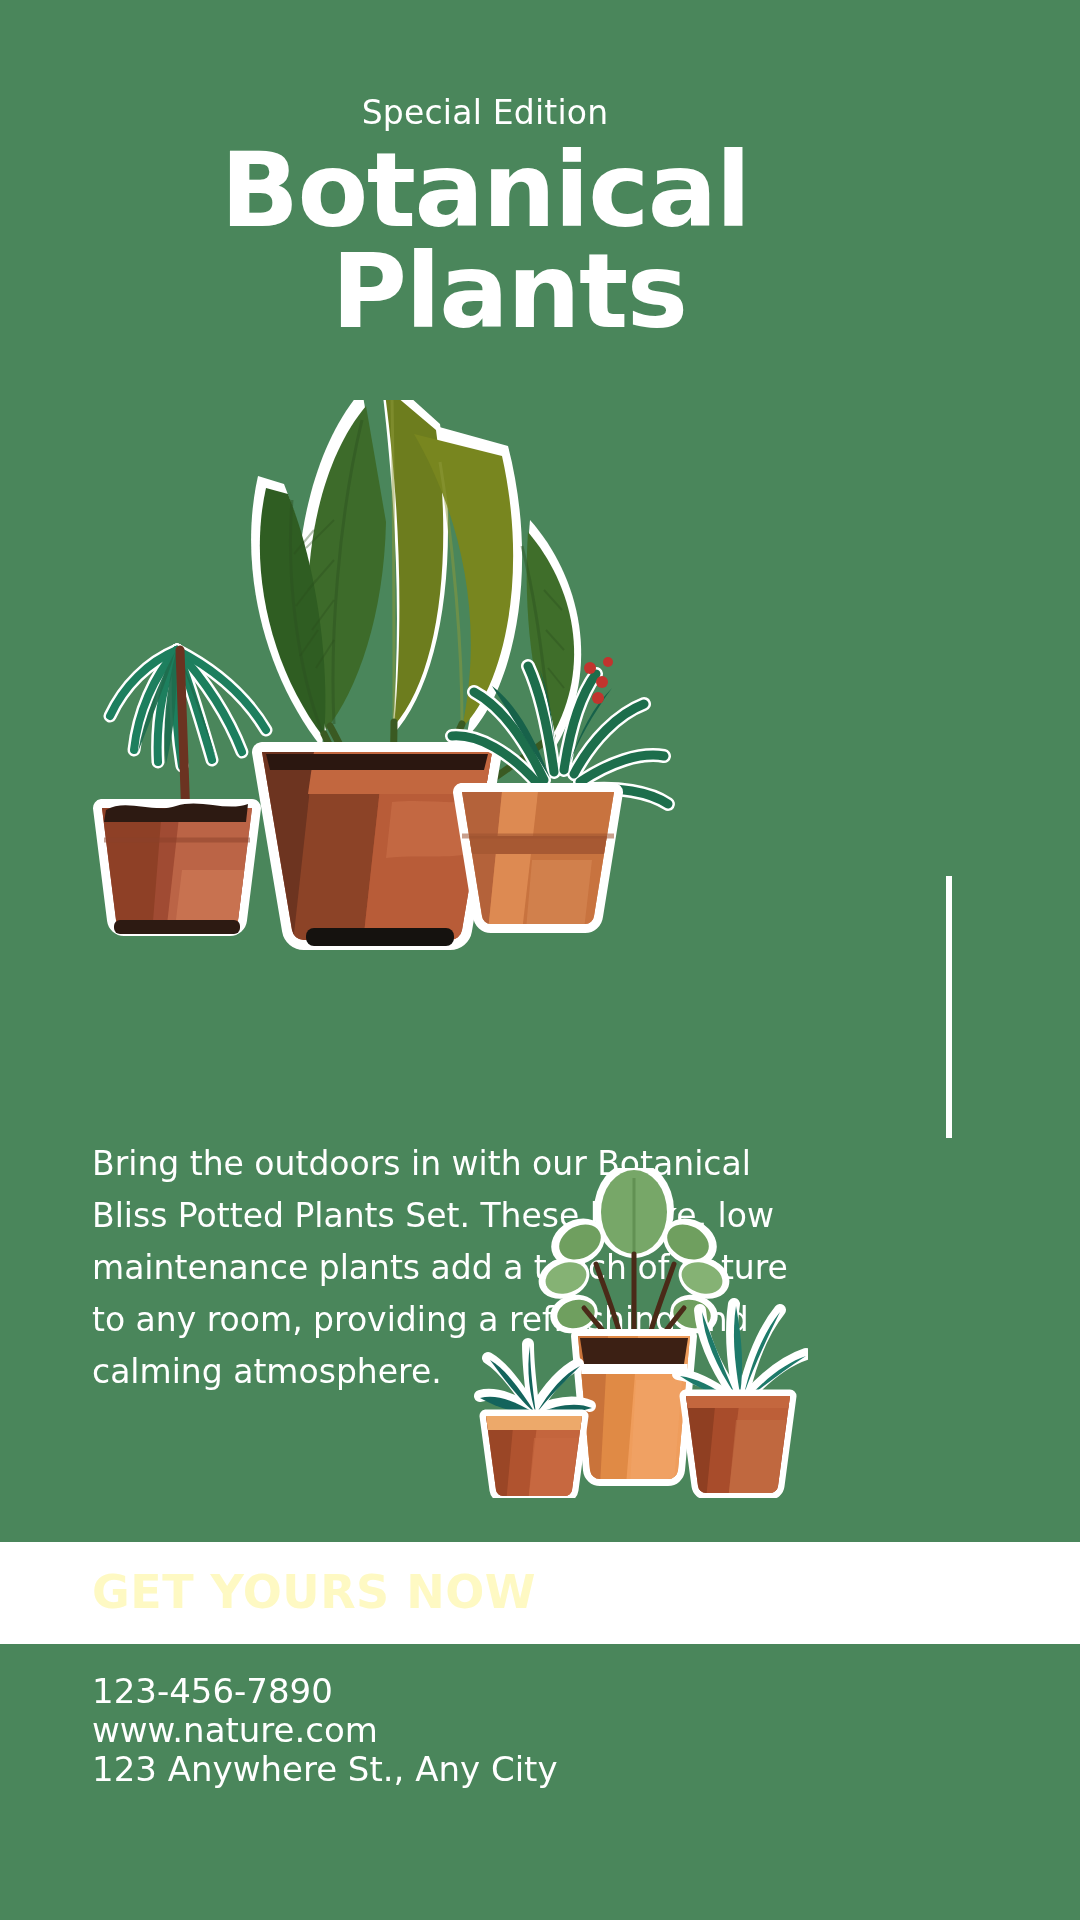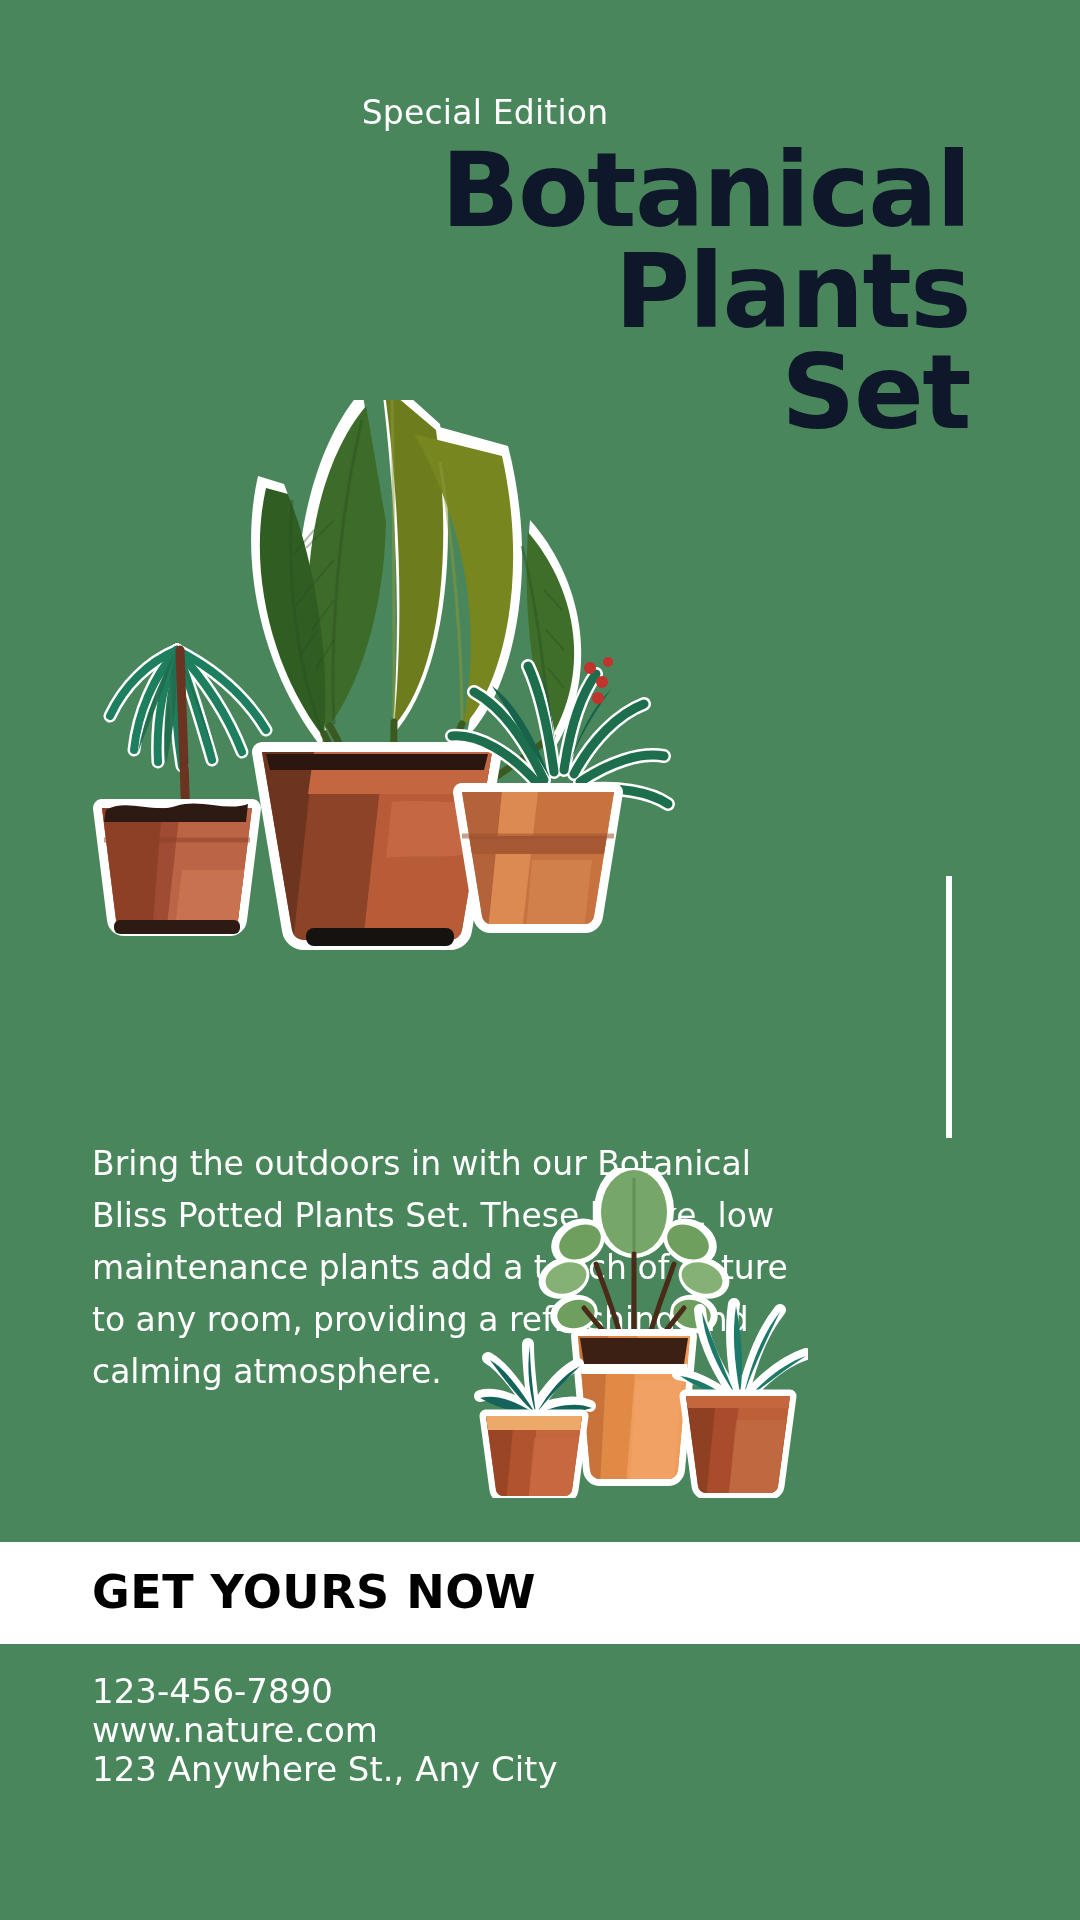--- a/index.html
+++ b/index.html
@@ -19,22 +19,22 @@
     color:#ffffff;
     font-size:33px;
     font-weight:400;
     letter-spacing:.2px;
     font-family:"DejaVu Sans", sans-serif;
   }
 
   .title-block{
     position:absolute;
     top:140px; left:0; width:970px;
-    text-align:right;
-    color:#0f172a;
+    text-align:center;
+    color:#ffffff;
     font-weight:700;
     font-size:101px;
     line-height:0.98;
     letter-spacing:-1.5px;
     font-family:"DejaVu Sans", sans-serif;
     z-index:6;
   }
   .title-line{display:block;white-space:nowrap;}
   .title-line.l1{font-size:103px;}
   .title-line.l2{font-size:103px;}
@@ -64,21 +64,21 @@
     z-index:6;
   }
 
   
   .cta-band{
     position:absolute;left:0;top:1542px;width:1080px;height:102px;
     background:#ffffff;z-index:4;
   }
   .cta-label{
     position:absolute;left:92px;top:1565px;
-    color:#000000;
+    color:#fef9c3;
     font-size:46px;
     font-weight:700;
     letter-spacing:.5px;
     font-family:"DejaVu Sans", sans-serif;
     z-index:8;
   }
 
   
   .contact{
     position:absolute;left:92px;top:1672px;z-index:6;
@@ -96,21 +96,20 @@
 </head>
 <body>
 
 <div class="poster">
 
   <div class="eyebrow">Special Edition</div>
 
   <div class="title-block">
     <span class="title-line l1">Botanical</span>
     <span class="title-line l3">Plants</span>
-    <span class="title-line l4">Set</span>
   </div>
 
   <div class="vrule"></div>
 
   <div class="hero-art">
     <svg viewBox="0 0 620 560" xmlns="http://www.w3.org/2000/svg">
       <defs>
         <clipPath id="potA">
             <path d="M40 408 h150 l-14 112 a8 8 0 0 1 -8 7 h-106 a8 8 0 0 1 -8 -7 z"></path>
           </clipPath>

